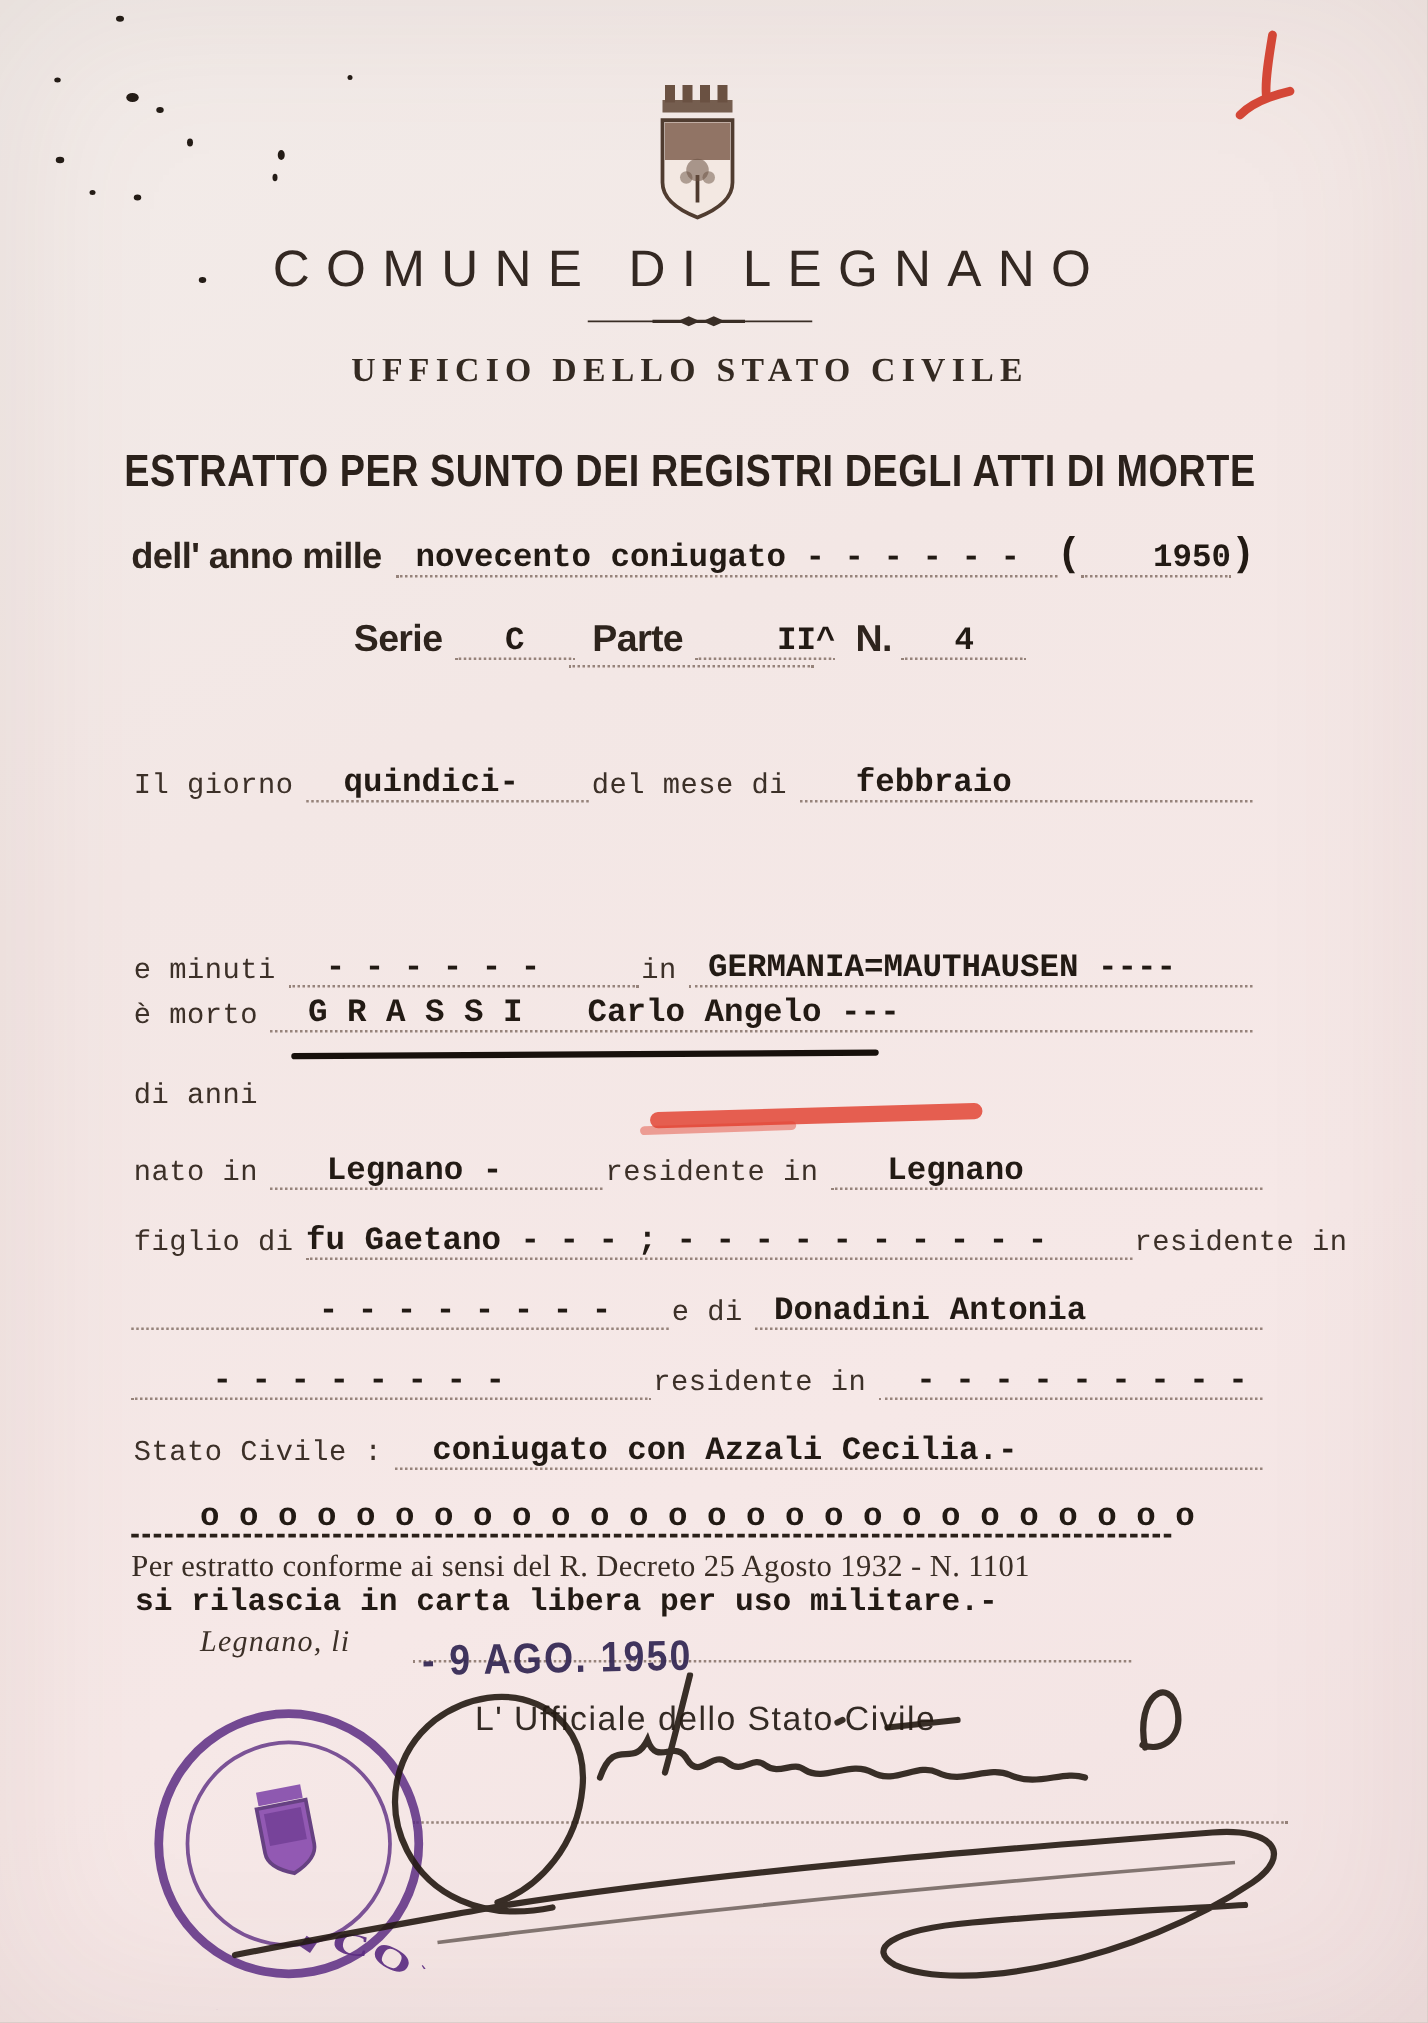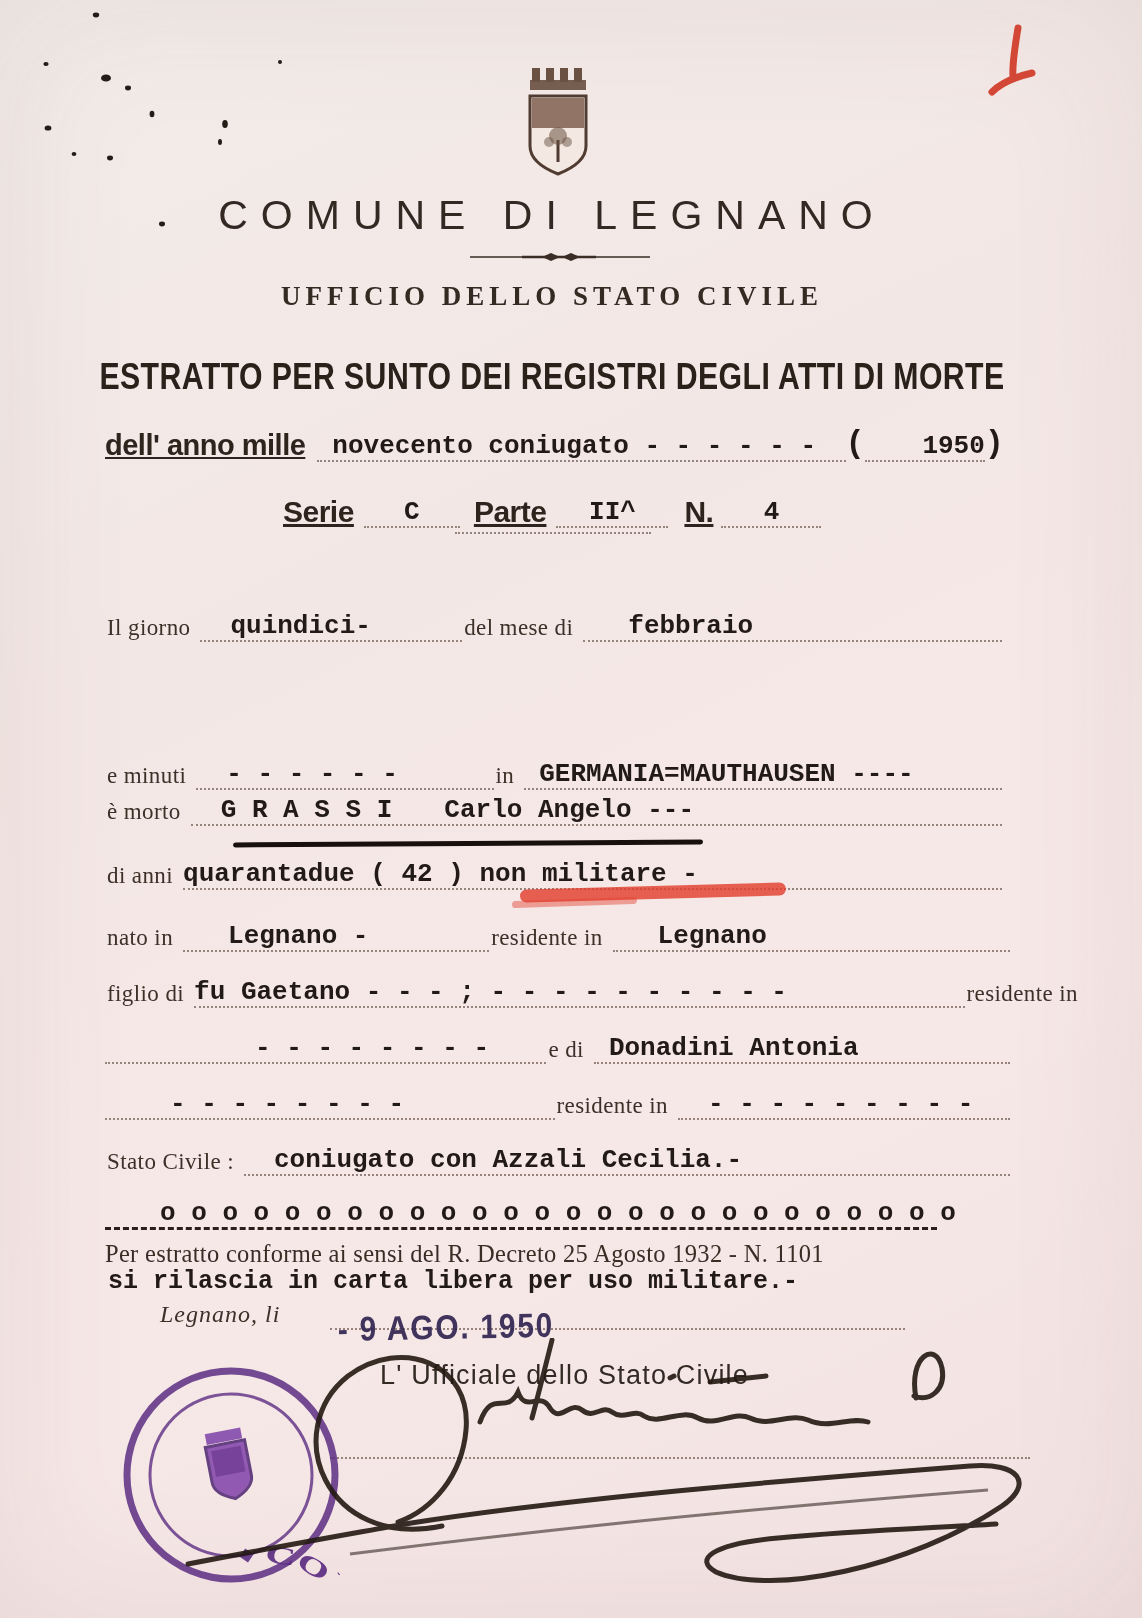--- a/index.html
+++ b/index.html
@@ -12,23 +12,23 @@
   .abs{position:absolute;}
   .center-block{left:0; width:1104px; text-align:center; white-space:nowrap;}
   .commune{font-family:"Liberation Sans",sans-serif; font-weight:400; font-size:41px;
     letter-spacing:13px; color:#332822;}
   .office{font-family:"Liberation Serif",serif; font-weight:700; font-size:27px;
     letter-spacing:5px; color:#342a22;}
   .doc-title{font-family:"Liberation Sans",sans-serif; font-weight:700; font-size:36px;
     letter-spacing:0.5px; color:#2b211b; white-space:nowrap;
     transform:translateX(-50%) scaleX(.84);}
   .cond{font-family:"Liberation Sans",sans-serif; font-weight:700; color:#2e241d;
-    font-size:29px; letter-spacing:-0.5px; white-space:nowrap; line-height:1.1;text-decoration:underline;}
+    font-size:29px; letter-spacing:-0.5px; white-space:nowrap; line-height:1.1;}
   .row{position:absolute; display:flex; align-items:flex-end; height:42px;}
-  .lbl{font-family:Liberation Serif, serif; font-size:23px; color:#3c3028;
+  .lbl{font-family:Liberation Mono, monospace; font-size:23px; color:#3c3028;
     white-space:nowrap; line-height:1.15; padding:0 10px 1px 2px; letter-spacing:.4px;}
   .typed{font-family:"Liberation Mono","DejaVu Sans Mono",monospace; font-weight:700;
     font-size:26px; color:#221a14; white-space:nowrap; line-height:1.08;}
   .fill{flex:1 1 0; border-bottom:2px dotted rgba(92,70,56,.62); min-width:0;}
   .fix{flex:0 0 auto;}
   .ind15{padding-left:15px}.ind30{padding-left:30px}.ind45{padding-left:45px}
   .ind55{padding-left:55px}.ind65{padding-left:65px}.ind150{padding-left:150px}
   .dotline{position:absolute; border-bottom:2px dotted rgba(92,70,56,.62); height:2px;}
   .heavy-underline{position:absolute; background:#17100b; border-radius:3px;
     transform:rotate(-.35deg);}
@@ -112,21 +112,21 @@
     <span class="fill" style="flex-grow:540;margin-left:12px"><span class="typed ind15">novecento coniugato - - - - - -</span></span>
     <span class="typed" style="font-size:32px">(</span>
     <span class="fill fix" style="flex-basis:120px;text-align:right"><span class="typed">1950</span></span>
     <span class="typed" style="font-size:32px">)</span>
   </div>
 
   <div class="row" style="top:486px;left:283px;width:545px">
     <span class="cond" style="font-size:30px">Serie</span>
     <span class="fill fix" style="flex-basis:96px;text-align:center;margin:0 14px 0 10px"><span class="typed">C</span></span>
     <span class="cond" style="font-size:30px">Parte</span>
-    <span class="fill fix" style="flex-basis:112px;text-align:center;margin:0 16px 0 10px"><span class="typed">II^</span></span>
+    <span class="fill fix" style="flex-basis:112px;text-align:right;margin:0 16px 0 10px"><span class="typed">II^</span></span>
     <span class="cond" style="font-size:30px">N.</span>
     <span class="fill fix" style="flex-basis:100px;text-align:center;margin-left:8px"><span class="typed">4</span></span>
   </div>
   <div class="dotline" style="top:530px;left:455px;width:196px"></div>
 
   <div class="row" style="top:600px;left:105px;right:140px">
     <span class="lbl">Il giorno</span>
     <span class="fill" style="flex-grow:250"><span class="typed ind30">quindici-</span></span>
     <span class="lbl">del mese di</span>
     <span class="fill" style="flex-grow:400"><span class="typed ind45">febbraio</span></span>
@@ -141,21 +141,20 @@
   </div>
 
   <div class="row" style="top:784px;left:105px;right:140px">
     <span class="lbl">è morto</span>
     <span class="fill"><span class="typed ind30">G R A S S I</span><span style="display:inline-block;width:52px"></span><span class="typed">Carlo Angelo ---</span></span>
   </div>
   <div class="heavy-underline" style="top:841px;left:233px;width:470px;height:5px"></div>
 
   <div class="row" style="top:848px;left:105px;right:140px">
     <span class="lbl">di anni</span>
-    <span class="fill"><span class="typed">quarantadue ( 42 ) non militare -</span></span>
   </div>
   <div class="red-underline" style="top:886px;left:520px;width:266px;height:13px"></div>
   <div class="red-underline2" style="top:899px;left:512px;width:125px;height:7px"></div>
 
   <div class="row" style="top:910px;left:105px;right:132px">
     <span class="lbl">nato in</span>
     <span class="fill" style="flex-grow:285"><span class="typed ind45">Legnano -</span></span>
     <span class="lbl">residente in</span>
     <span class="fill" style="flex-grow:370"><span class="typed ind45">Legnano</span></span>
   </div>

